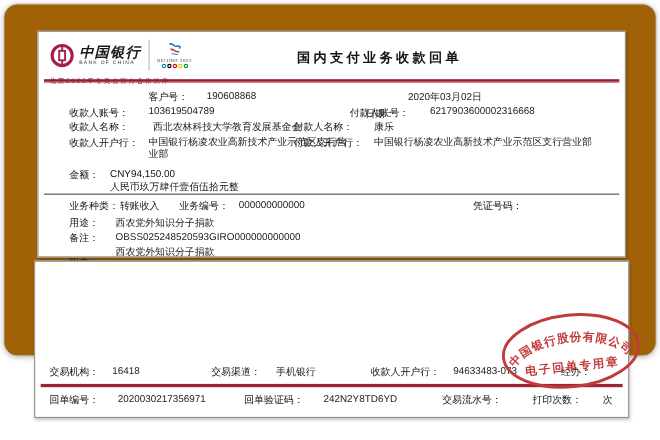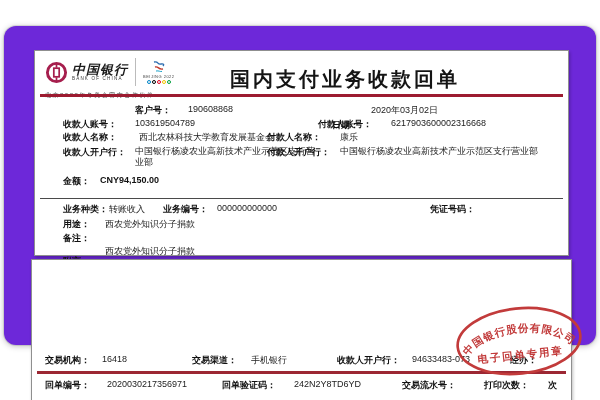--- a/index.html
+++ b/index.html
@@ -1,40 +1,40 @@
 <!DOCTYPE html>
 <html><head>
 <meta charset="utf-8">
 <style>
   * { margin:0; padding:0; box-sizing:border-box; }
   html,body { width:600px; height:400px; background:#ffffff; overflow:hidden;
     font-family:"Liberation Sans","DejaVu Sans",sans-serif; }
   .frame { position:absolute; left:4px; top:4px; width:592px; height:319px;
-    border-radius:12px; background:#6d28d9; box-shadow:0 1px 6px rgba(0,0,0,.28), 0 0 0 1px #e8e8e8;margin-top:22px; }
+    border-radius:12px; background:#a16207; box-shadow:0 1px 6px rgba(0,0,0,.28), 0 0 0 1px #e8e8e8; }
   .card { position:absolute; background:#ffffff; border:1px solid #8f8f8f; }
   #card1 { left:30px; top:24px; width:535px; height:206px; box-shadow:1px 2px 3px rgba(0,0,0,.25); }
   #card2 { left:27px; top:233px; width:541px; height:143px; box-shadow:1px 2px 3px rgba(0,0,0,.25); }
   .abs { position:absolute; white-space:nowrap; }
-  .lbl { font-size:9px; font-weight:bold; color:#111; }
+  .lbl { font-size:9px; font-weight:normal; color:#111; }
   .val { font-size:9px; color:#222; }
   .wrap { white-space:normal; line-height:11px; }
   
   .logo-row { position:absolute; top:7px; left:10px; display:flex; align-items:center; }
   .boc-names { margin-left:4px; }
   .boc-cn { font-family:"Liberation Serif","DejaVu Serif",serif; font-weight:bold; font-style:italic;
     font-size:13px; color:#1a1a1a; letter-spacing:1px; line-height:12px; }
   .boc-en { font-size:4.5px; color:#333; letter-spacing:1.2px; }
   .vdiv { width:1px; height:28px; background:#bbb; margin:0 7px; }
   .oly { display:flex; flex-direction:column; align-items:center; }
   .oly-txt { font-size:4px; color:#444; letter-spacing:.5px; margin:1px 0; }
   .rings { display:flex; gap:1px; }
   .ring { width:4px; height:4px; border-radius:50%; border:1px solid; }
   .partner { position:absolute; top:40px; left:10px; font-size:6px; color:#3a3a3a; letter-spacing:1.5px; }
   .title { position:absolute; top:15px; left:150px; width:320px; text-align:center;
-    font-size:20px; font-weight:bold; color:#141414; letter-spacing:3px; }
+    font-size:12px; font-weight:bold; color:#141414; letter-spacing:3px; }
   .dbl-rule { position:absolute; top:43px; left:5px; right:5px; height:2px;
     border-top:2px solid #9c1b30; border-bottom:1px solid #9c1b30; }
   .thin-rule { position:absolute; top:147px; left:5px; right:5px; height:0; border-top:1px solid #4a4a4a; }
   .red-line { position:absolute; top:111px; left:5px; right:5px; height:2.5px; background:#9c2733; }
   .stamp { position:absolute; left:421px; top:44px; transform:rotate(-6deg); }
 </style>
 </head>
 <body>
 
 <div class="frame">
@@ -89,33 +89,35 @@
     <span class="abs lbl" style="top:80px; left:232px;">付款人名称：</span>
     <span class="abs val" style="top:80px; left:305px;">康乐</span>
 
     <span class="abs lbl" style="top:95px; left:28px;">收款人开户行：</span>
     <span class="abs val wrap" style="top:95px; left:100px; width:182px;">中国银行杨凌农业高新技术产业示范区支行营业部</span>
     <span class="abs lbl" style="top:95px; left:232px;">付款人开户行：</span>
     <span class="abs val wrap" style="top:95px; left:305px; width:205px;">中国银行杨凌农业高新技术产业示范区支行营业部</span>
 
     <span class="abs lbl" style="top:124px; left:28px;">金额：</span>
     <span class="abs lbl" style="top:124px; left:65px;">CNY94,150.00</span>
+    <span class="abs lbl" style="top:135px; left:65px;">人民币玖万肆仟壹佰伍拾元整</span>
 
     <div class="thin-rule"></div>
 
     <span class="abs lbl" style="top:152px; left:28px;">业务种类：</span>
     <span class="abs val" style="top:152px; left:74px;">转账收入</span>
     <span class="abs lbl" style="top:152px; left:128px;">业务编号：</span>
     <span class="abs val" style="top:152px; left:182px;">000000000000</span>
     <span class="abs lbl" style="top:152px; left:395px;">凭证号码：</span>
 
     <span class="abs lbl" style="top:167px; left:28px;">用途：</span>
     <span class="abs val" style="top:167px; left:70px;">西农党外知识分子捐款</span>
 
     <span class="abs lbl" style="top:181px; left:28px;">备注：</span>
+    <span class="abs val" style="top:181px; left:70px;">OBSS025248520593GIRO000000000000</span>
 
     <span class="abs lbl" style="top:204px; left:28px;">附言：</span>
     <span class="abs val" style="top:194px; left:70px;">西农党外知识分子捐款</span>
   </div>
 
   <div class="card" id="card2">
 
 
     <span class="abs lbl" style="top:94px; left:13px;">交易机构：</span>
     <span class="abs val" style="top:94px; left:70px;">16418</span>

